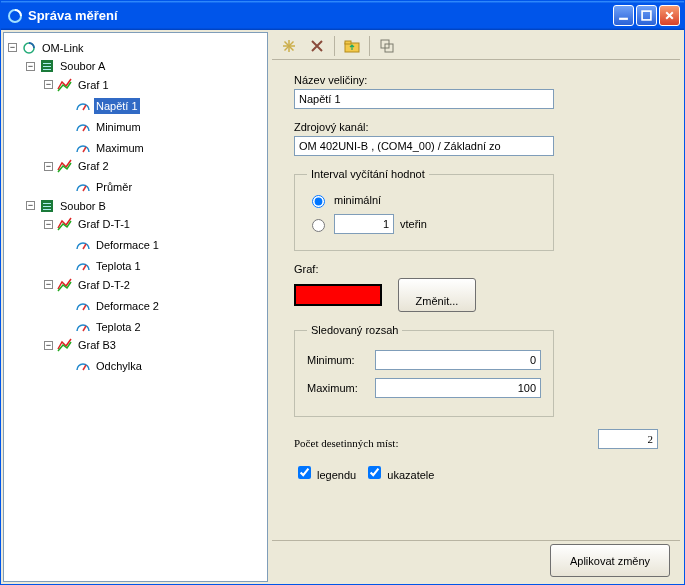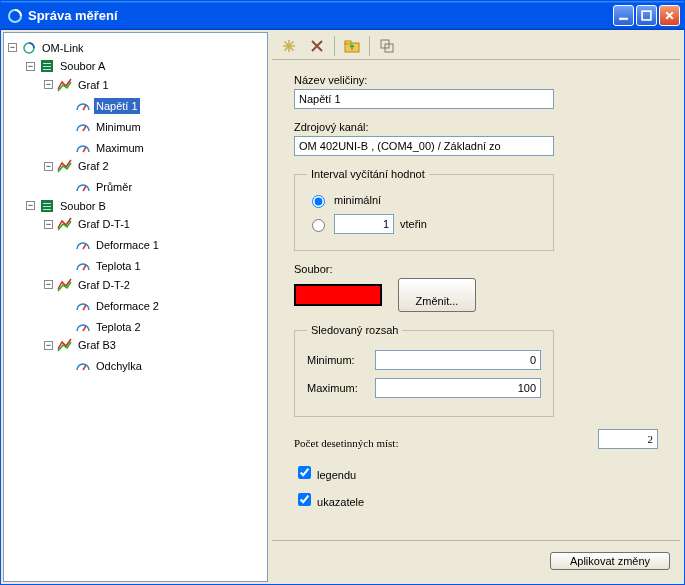--- a/index.html
+++ b/index.html
@@ -142,31 +142,31 @@
     padding: 16px 10px;
     border-radius: 3px;
   }
   .range-row { display: flex; align-items: center; margin: 8px 0; gap: 10px; justify-content: center; }
   .range-row label { width: 58px; }
   .range-row input { flex: 1; text-align: right; }
   .decimal-row { display: flex; align-items: flex-end; margin: 8px 0 14px 0; font-family: Liberation Serif, serif; }
   .decimal-row span { flex: 1; }
   .applies-block { display: flex; }
   .applies-block .applies-label { width: 92px; }
-  .applies-options { display:flex; flex-direction: column; gap: 8px;}
+  .applies-options { display:flex; flex-direction: row; gap: 8px;}
   .bottom-bar {
     height: 40px;
     border-top: 1px solid #b8b4a2;
     display: flex;
     justify-content: flex-end;
     align-items: center;
     padding: 0 10px;
   }
   .apply-btn {
-    height: 18px;
+    height: 33px;
     min-width: 120px;
     border: 1px solid #707070;
     background: linear-gradient(to bottom, #fff, #e8e4d6);
     font: inherit;
     cursor: pointer;
     border-radius: 3px;
   }
 </style>
 </head>
 <body>
@@ -426,21 +426,21 @@
             <input type="radio" name="iv" checked="" style="">
             <span>minimální</span>
           </div>
           <div class="radio-row">
             <input type="radio" name="iv" style="">
             <input class="num-input" value="1" style="">
             <span>vteřin</span>
           </div>
         </fieldset>
 
-        <label class="field-label">Soubor:</label>
+        <label class="field-label">Graf:</label>
         <div class="color-row">
           <div class="color-swatch" style="background:#ff0000"></div>
           <button class="btn">Změnit...</button>
         </div>
 
         <fieldset>
           <legend>Sledovaný rozsah</legend>
           <div class="range-row">
             <label>Minimum:</label>
             <input class="text-input" value="0" style="">

